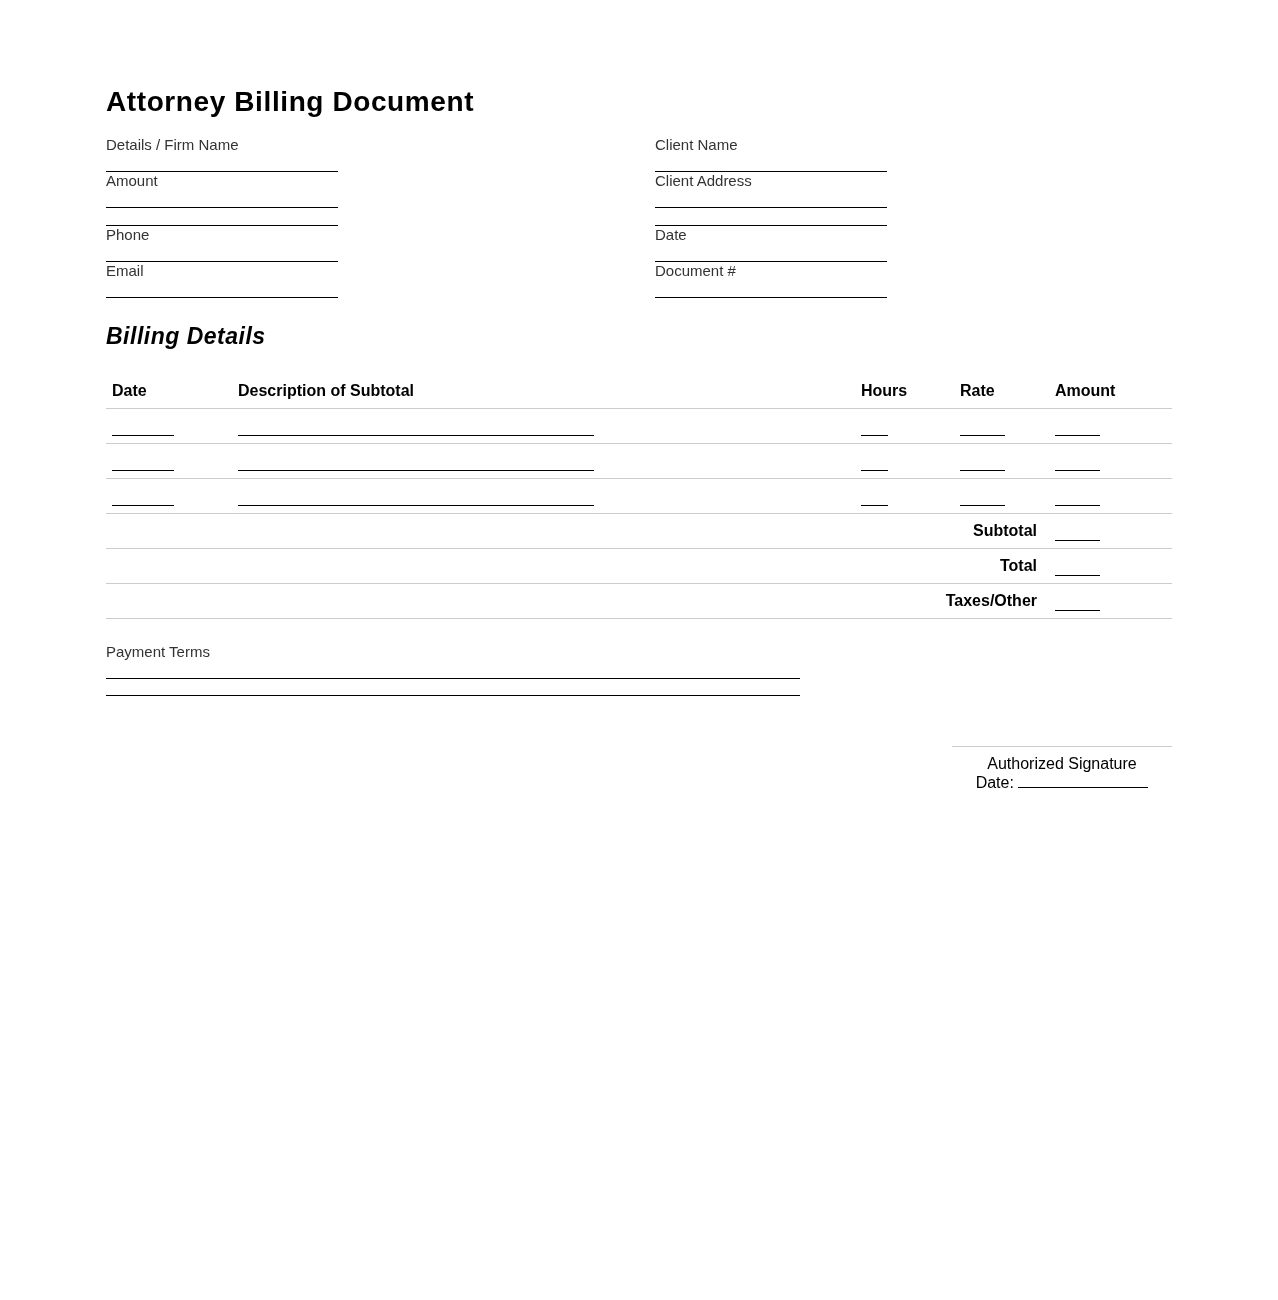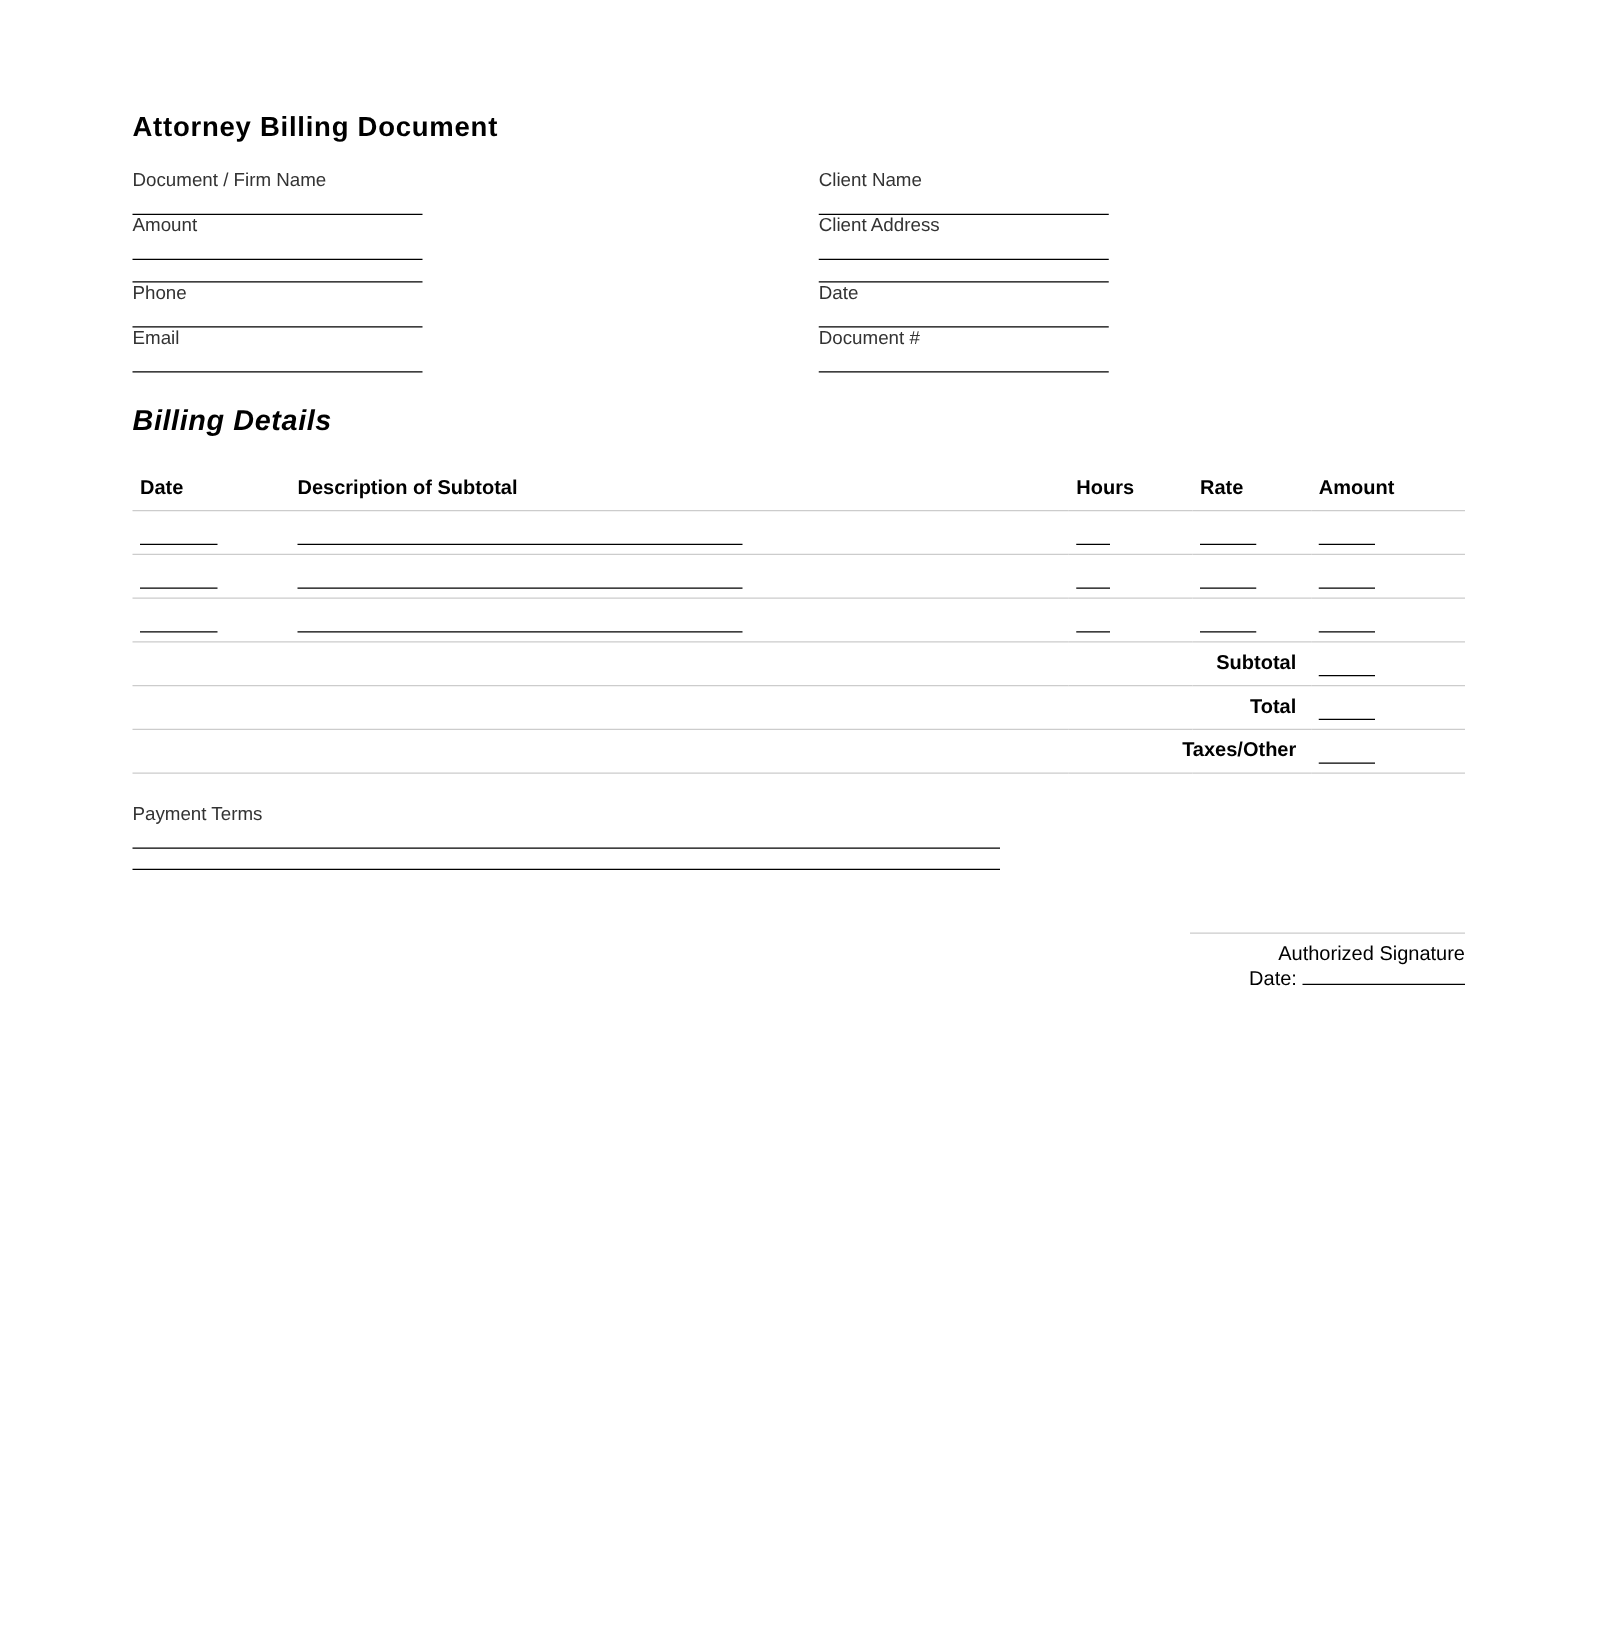--- a/index.html
+++ b/index.html
@@ -1,43 +1,43 @@
 <!DOCTYPE html>
 <html><head>
   <meta charset="utf-8">
   <style>
     html, body { margin: 0; padding: 0; background: #ffffff; }
     body { width: 1278px; height: 1300px; position: relative; font-family: "Liberation Sans", sans-serif; color: #000; }
     .page { position: absolute; left: 106px; top: 0; width: 1066px; }
-    h1 { position: absolute; left: 0; top: 82px; margin: 0; font-size: 22px; font-weight: bold; letter-spacing: 0.6px; line-height: 40px; white-space: nowrap; }
+    h1 { position: absolute; left: 0; top: 82px; margin: 0; font-size: 28px; font-weight: bold; letter-spacing: 0.6px; line-height: 40px; white-space: nowrap; }
     .col { position: absolute; top: 136px; width: 232px; }
     .col.left { left: 0; }
     .col.right { left: 549px; }
     .field-label { display: block; font-size: 15px; color: #333; line-height: 18px; height: 18px; }
     .blank { display: block; border-bottom: 1px solid #000; height: 17px; }
     .blank.short { height: 17px; }
     h2 { position: absolute; left: 0; top: 321px; margin: 0; font-size: 23px; font-weight: bold; letter-spacing: 0.5px; line-height: 30px; font-style: italic; }
     table { position: absolute; left: 0; top: 373px; width: 1066px; border-collapse: collapse; font-size: 16px; }
     th { text-align: left; font-weight: bold; height: 35px; padding: 0 0 0 6px; border-bottom: 1px solid #ccc; vertical-align: middle; }
     td { height: 34px; padding: 0 0 0 6px; border-bottom: 1px solid #ccc; vertical-align: middle; }
     .line { display: inline-block; border-bottom: 1px solid #000; height: 14px; vertical-align: middle; margin-top: 4px; }
     .tot-label { text-align: right; font-weight: bold; padding-right: 12px; }
     .terms { position: absolute; left: 0; top: 643px; width: 694px; }
     .terms .blank { height: 16px; }
-    .sig { position: absolute; left: 846px; top: 746px; width: 220px; border-top: 1px solid #ccc; text-align: right; font-size: 16px; line-height: 18px; padding-top: 8px; }
+    .sig { position: absolute; left: 846px; top: 746px; width: 220px; border-top: 1px solid #ccc; text-align: center; font-size: 16px; line-height: 18px; padding-top: 8px; }
     .sig .date-line { display: inline-block; width: 130px; border-bottom: 1px solid #000; height: 14px; vertical-align: baseline; }
   </style>
 </head>
 <body>
 
 <div class="page">
   <h1>Attorney Billing Document</h1>
 
   <div class="col left">
-    <span class="field-label">Document / Firm Name</span>
+    <span class="field-label">Details / Firm Name</span>
     <span class="blank"></span>
     <span class="field-label">Amount</span>
     <span class="blank"></span>
     <span class="blank short"></span>
     <span class="field-label">Phone</span>
     <span class="blank"></span>
     <span class="field-label">Email</span>
     <span class="blank"></span>
   </div>
 

